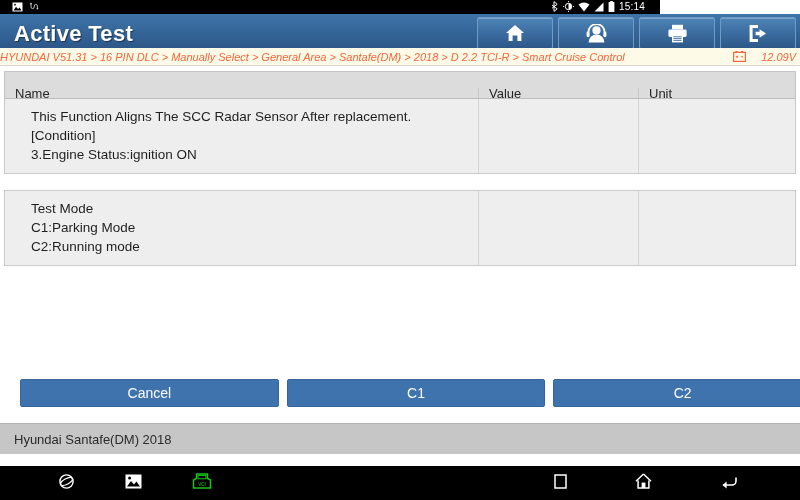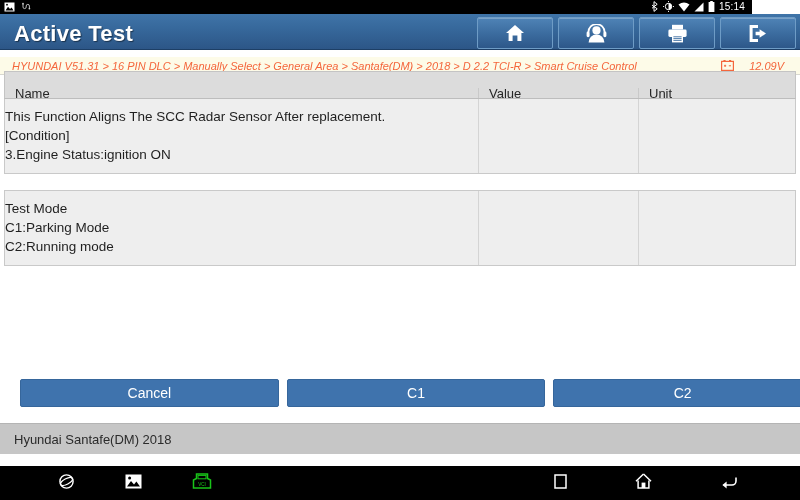--- a/index.html
+++ b/index.html
@@ -5,22 +5,22 @@
   * { margin:0; padding:0; box-sizing:border-box; }
   html,body {
     width:800px; height:500px; overflow:hidden;
     font-family:"Liberation Sans", sans-serif;
     background:#ffffff;
   }
   #screen { position:relative; width:800px; height:500px; background:#fff; }
 
   
   .statusbar {
-    position:absolute; left:0; top:0; width:752px; height:14px;
-    background:#000; display:flex; align-items:center; padding:0 4px;
+    position:absolute; left:0; top:0; width:660px; height:14px;
+    background:#000; display:flex; align-items:center; padding:0 12px;
   }
   .sb-left { display:flex; align-items:center; gap:6px; }
   .sb-right { margin-left:auto; display:flex; align-items:center; gap:4px; padding-right:3px;}
   .sb-time { color:#fff; font-size:10px; line-height:10px; letter-spacing:.2px;}
   .sb-ico { display:block; }
 
   
   .header {
     position:absolute; left:0; top:14px; width:800px; height:36px;
     background:linear-gradient(to bottom,#3f74a8 0%,#36679a 45%,#2c5687 100%);
@@ -37,23 +37,23 @@
     width:76px; height:32px;
     background:linear-gradient(to bottom,#4f83b6 0%,#3c6da0 50%,#2d5789 100%);
     border:1px solid #6e9cc6; border-radius:2px;
     display:flex; align-items:center; justify-content:center;
     box-shadow:inset 0 1px 0 rgba(255,255,255,.25);
   }
   .tb-btn svg { display:block; }
 
   
   .crumbbar {
-    position:absolute; left:0; top:57px; width:800px; height:18px;
+    position:absolute; left:0; top:48px; width:800px; height:18px;
     background:#fdfbe8; border-bottom:1px solid #d8d8d0;
-    display:flex; align-items:center; padding:0 12px;
+    display:flex; align-items:center; padding:0 0;
   }
   .crumb-text {
     color:#f4663c; font-size:11px; font-style:italic; white-space:nowrap;
     font-family:"Liberation Sans", sans-serif;
   }
   .volt-wrap { margin-left:auto; display:flex; align-items:center; gap:15px; padding-right:4px;}
   .volt-text { color:#f4663c; font-size:11px; font-style:italic; }
 
   
   .tbl { position:absolute; left:4px; top:71px; width:792px; }
@@ -61,21 +61,21 @@
     display:flex; height:28px; background:#dcdcdc;
     border:1px solid #c4c4c4; border-bottom:1px solid #bdbdbd;
   }
   .th { font-size:13px; color:#262626; display:flex; align-items:center; padding-left:10px;margin-top:16px; }
   .th-name { width:474px; border-right:1px solid #c9c9c9; }
   .th-value { width:160px; border-right:1px solid #c9c9c9; }
   .th-unit { flex:1; }
 
   .row { display:flex; background:#eeeeee; border:1px solid #c9c9c9; border-top:none; }
   .row + .row { margin-top:16px; border-top:1px solid #c9c9c9; }
-  .cell-name { width:474px; border-right:1px solid #d4d4d4; padding:8px 10px 9px 0; }
+  .cell-name { width:474px; border-right:1px solid #d4d4d4; padding:8px 10px 9px 26px; }
   .cell-value { width:160px; border-right:1px solid #d4d4d4; }
   .cell-unit { flex:1; }
   .cell-line { font-size:13.5px; color:#1f1f1f; line-height:19px; white-space:pre; }
 
   
   .btnbar { position:absolute; left:16px; top:379px; width:800px; height:28px; display:flex; gap:8px; padding:0 4px; }
   .abtn {
     flex:1; background:#3f73ad; border:1px solid #36669b; border-radius:2px;
     color:#ffffff; font-size:14px; display:flex; align-items:center; justify-content:center;
   }

